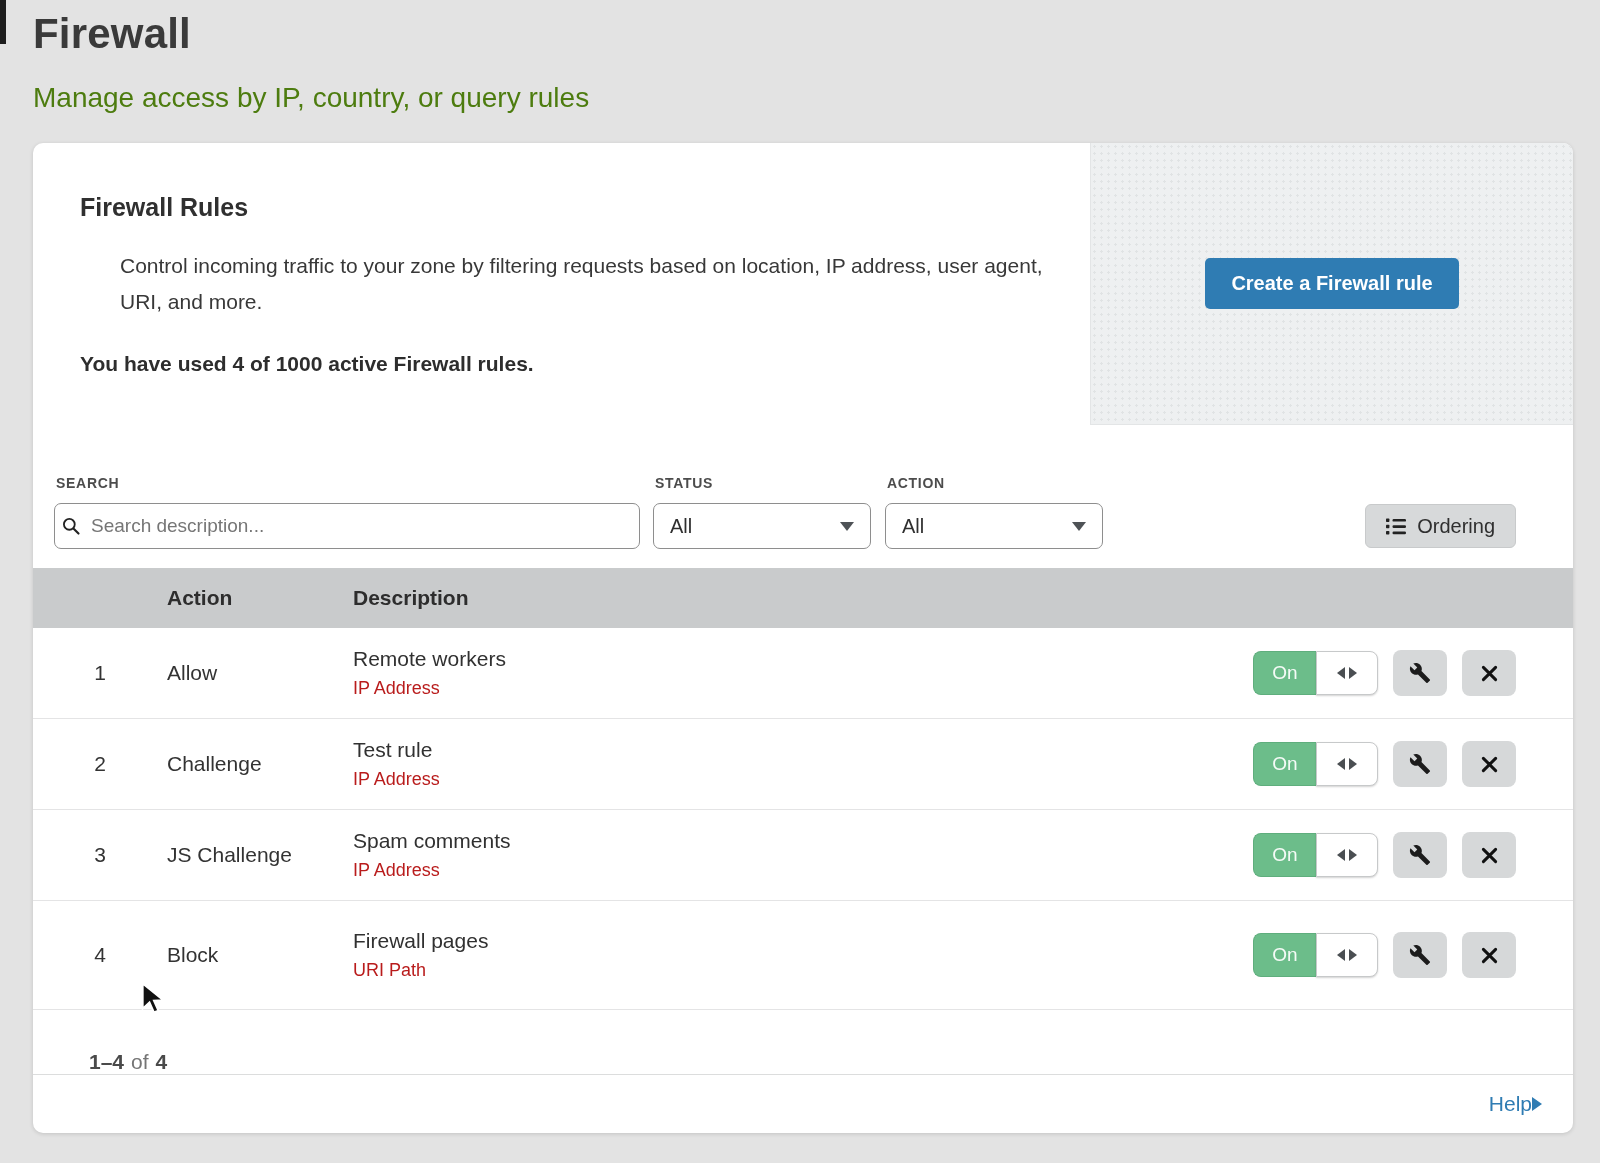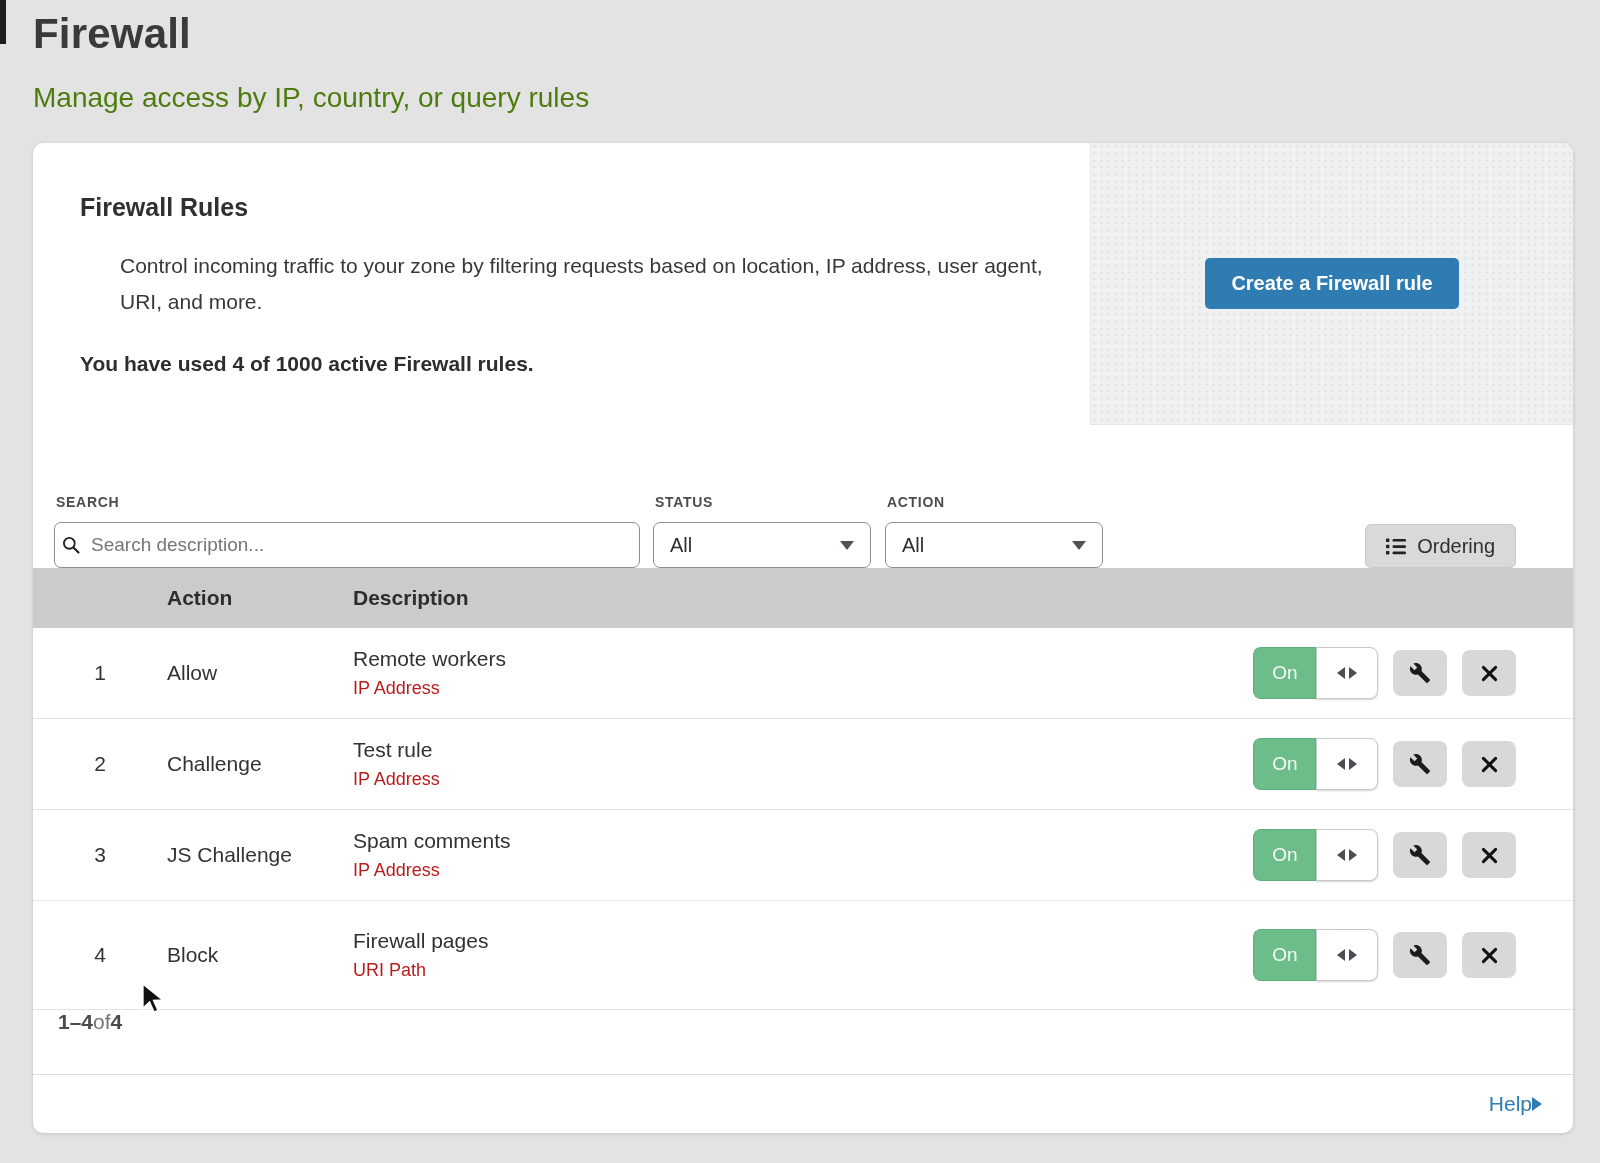--- a/index.html
+++ b/index.html
@@ -42,21 +42,21 @@
     display: flex; align-items: center; justify-content: center;
   }
   .create-btn {
     background: #2f7cb3; color: #fff;
     font-family: inherit; font-size: 20px; font-weight: 700;
     border: none; border-radius: 5px;
     padding: 14px 26px; cursor: pointer;
   }
 
   
-  .filters { display: flex; align-items: flex-end; padding: 31px 57px 0 21px; height: 143px; }
+  .filters { display: flex; align-items: center; padding: 31px 57px 0 21px; height: 143px; }
   .filter-label {
     display: block; font-size: 14px; font-weight: 700; letter-spacing: .7px;
     color: #4c4c4c; margin: 0 0 12px 2px;
   }
   .search-filter { width: 586px; margin-right: 13px; }
   .search-box {
     height: 46px; border: 1.5px solid #8e8e8e; border-radius: 7px;
     display: flex; align-items: center; gap: 10px; padding: 0 6px; background: #fff;
   }
   .search-box input {
@@ -89,42 +89,42 @@
   .col-desc { flex: 1; }
   .col-controls { width: 320px; display: flex; align-items: center; justify-content: flex-end; gap: 15px; padding-right: 57px; }
 
   .trow { height: 91px; display: flex; align-items: center; border-bottom: 1px solid #e4e4e5; }
   .trow.tall { height: 109px; }
   .cell-num { font-size: 21px; color: #333; }
   .cell-action { font-size: 21px; color: #333; }
   .rule-name { font-size: 21px; color: #313131; margin-bottom: 7px; }
   .rule-type { font-size: 18px; color: #b91c1c; }
 
-  .toggle { width: 125px; height: 52px; display: flex; cursor: pointer; }
+  .toggle { width: 125px; height: 44px; display: flex; cursor: pointer; }
   .toggle-on {
     width: 63px; background: #6cbd8a; border: 1px solid #5fae7d; border-right: none;
     border-radius: 8px 0 0 8px;
     display: flex; align-items: center; justify-content: center;
     color: #f5fbf7; font-size: 19px;
   }
   .toggle-handle {
     flex: 1; background: #fff; border: 1px solid #c7c9ca; border-radius: 0 8px 8px 0;
     box-shadow: 0 1px 2px rgba(0,0,0,.18);
     display: flex; align-items: center; justify-content: center; gap: 4px;
   }
   .tri-left  { width:0; height:0; border-top:6px solid transparent; border-bottom:6px solid transparent; border-right:8px solid #4a4e52; }
   .tri-right { width:0; height:0; border-top:6px solid transparent; border-bottom:6px solid transparent; border-left:8px solid #4a4e52; }
 
   .icon-btn {
     width: 54px; height: 46px; border-radius: 8px; border: none;
     background: #d6d8d9; display: flex; align-items: center; justify-content: center; cursor: pointer;
   }
 
   
-  .pagination { height: 64px; display: flex; align-items: flex-start; padding-left: 25px; font-size: 21px; color: #757575; }
+  .pagination { height: 64px; display: flex; align-items: flex-end; gap: 7px; padding-left: 56px; font-size: 21px; color: #757575; }
   .pagination .strong { font-weight: 700; color: #4a4a4a; }
   .card-footer { height: 58px; border-top: 1px solid #dcdddd; display: flex; align-items: center; justify-content: flex-end; padding-right: 31px; }
   .help-link { display: flex; align-items: center; gap: 0; font-size: 21px; color: #2f7cb3; text-decoration: none; cursor: pointer; }
   .tri-right-blue { width:0; height:0; border-top:7px solid transparent; border-bottom:7px solid transparent; border-left:10px solid #2f7cb3; }
 
   .mouse-cursor { position: absolute; left: 141px; top: 982px; }
 </style>
 </head>
 <body>
 

